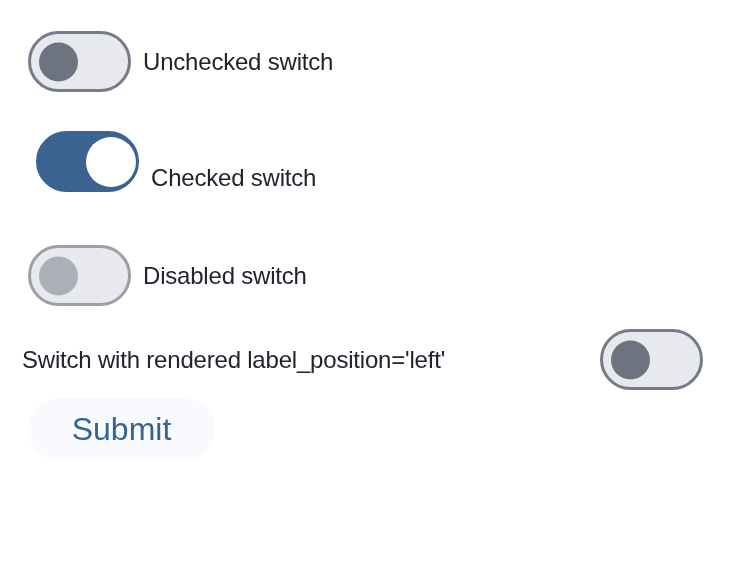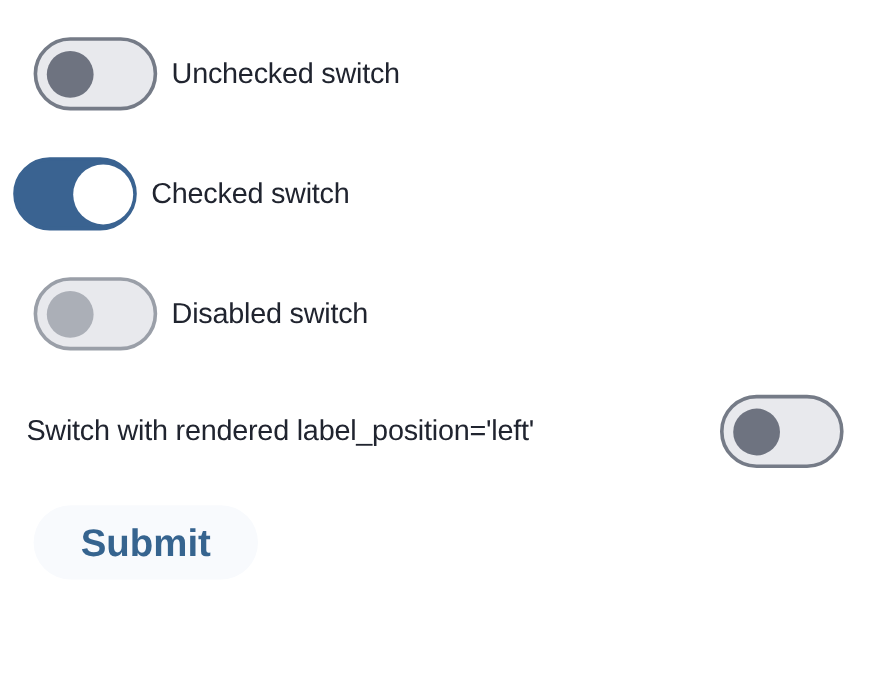--- a/index.html
+++ b/index.html
@@ -65,38 +65,38 @@
   .switch.disabled .knob{
     background:var(--knob-disabled);
   }
   .switch-label{
     font-size:24px;
     color:var(--label);
     white-space:nowrap;
     letter-spacing:-0.2px;
   }
   #row-unchecked{left:28px;top:31px;}
-  #row-checked{left:11px;top:131px;}
-  #row-disabled{left:28px;top:231px;}
+  #row-checked{left:36px;top:131px;align-items:flex-end;}
+  #row-disabled{left:28px;top:245px;}
   #row-left-label{left:22px;top:329px;text-align:center;}
   #switch-left-label{
     position:absolute;
     left:600px;top:329px;
   }
   .submit{
     position:absolute;
-    left:28px;top:421px;
+    left:28px;top:398px;
     width:187px;height:62px;
     border:none;
     border-radius:999px;
     background:var(--submit-bg);
     color:var(--submit-text);
     font-family:"Liberation Sans", sans-serif;
     font-size:32px;
-    font-weight:700;
+    font-weight:400;
     display:flex;
     align-items:center;
     justify-content:center;
     cursor:pointer;
   }
 </style>
 </head>
 <body>
 
 <div class="row" id="row-unchecked">

